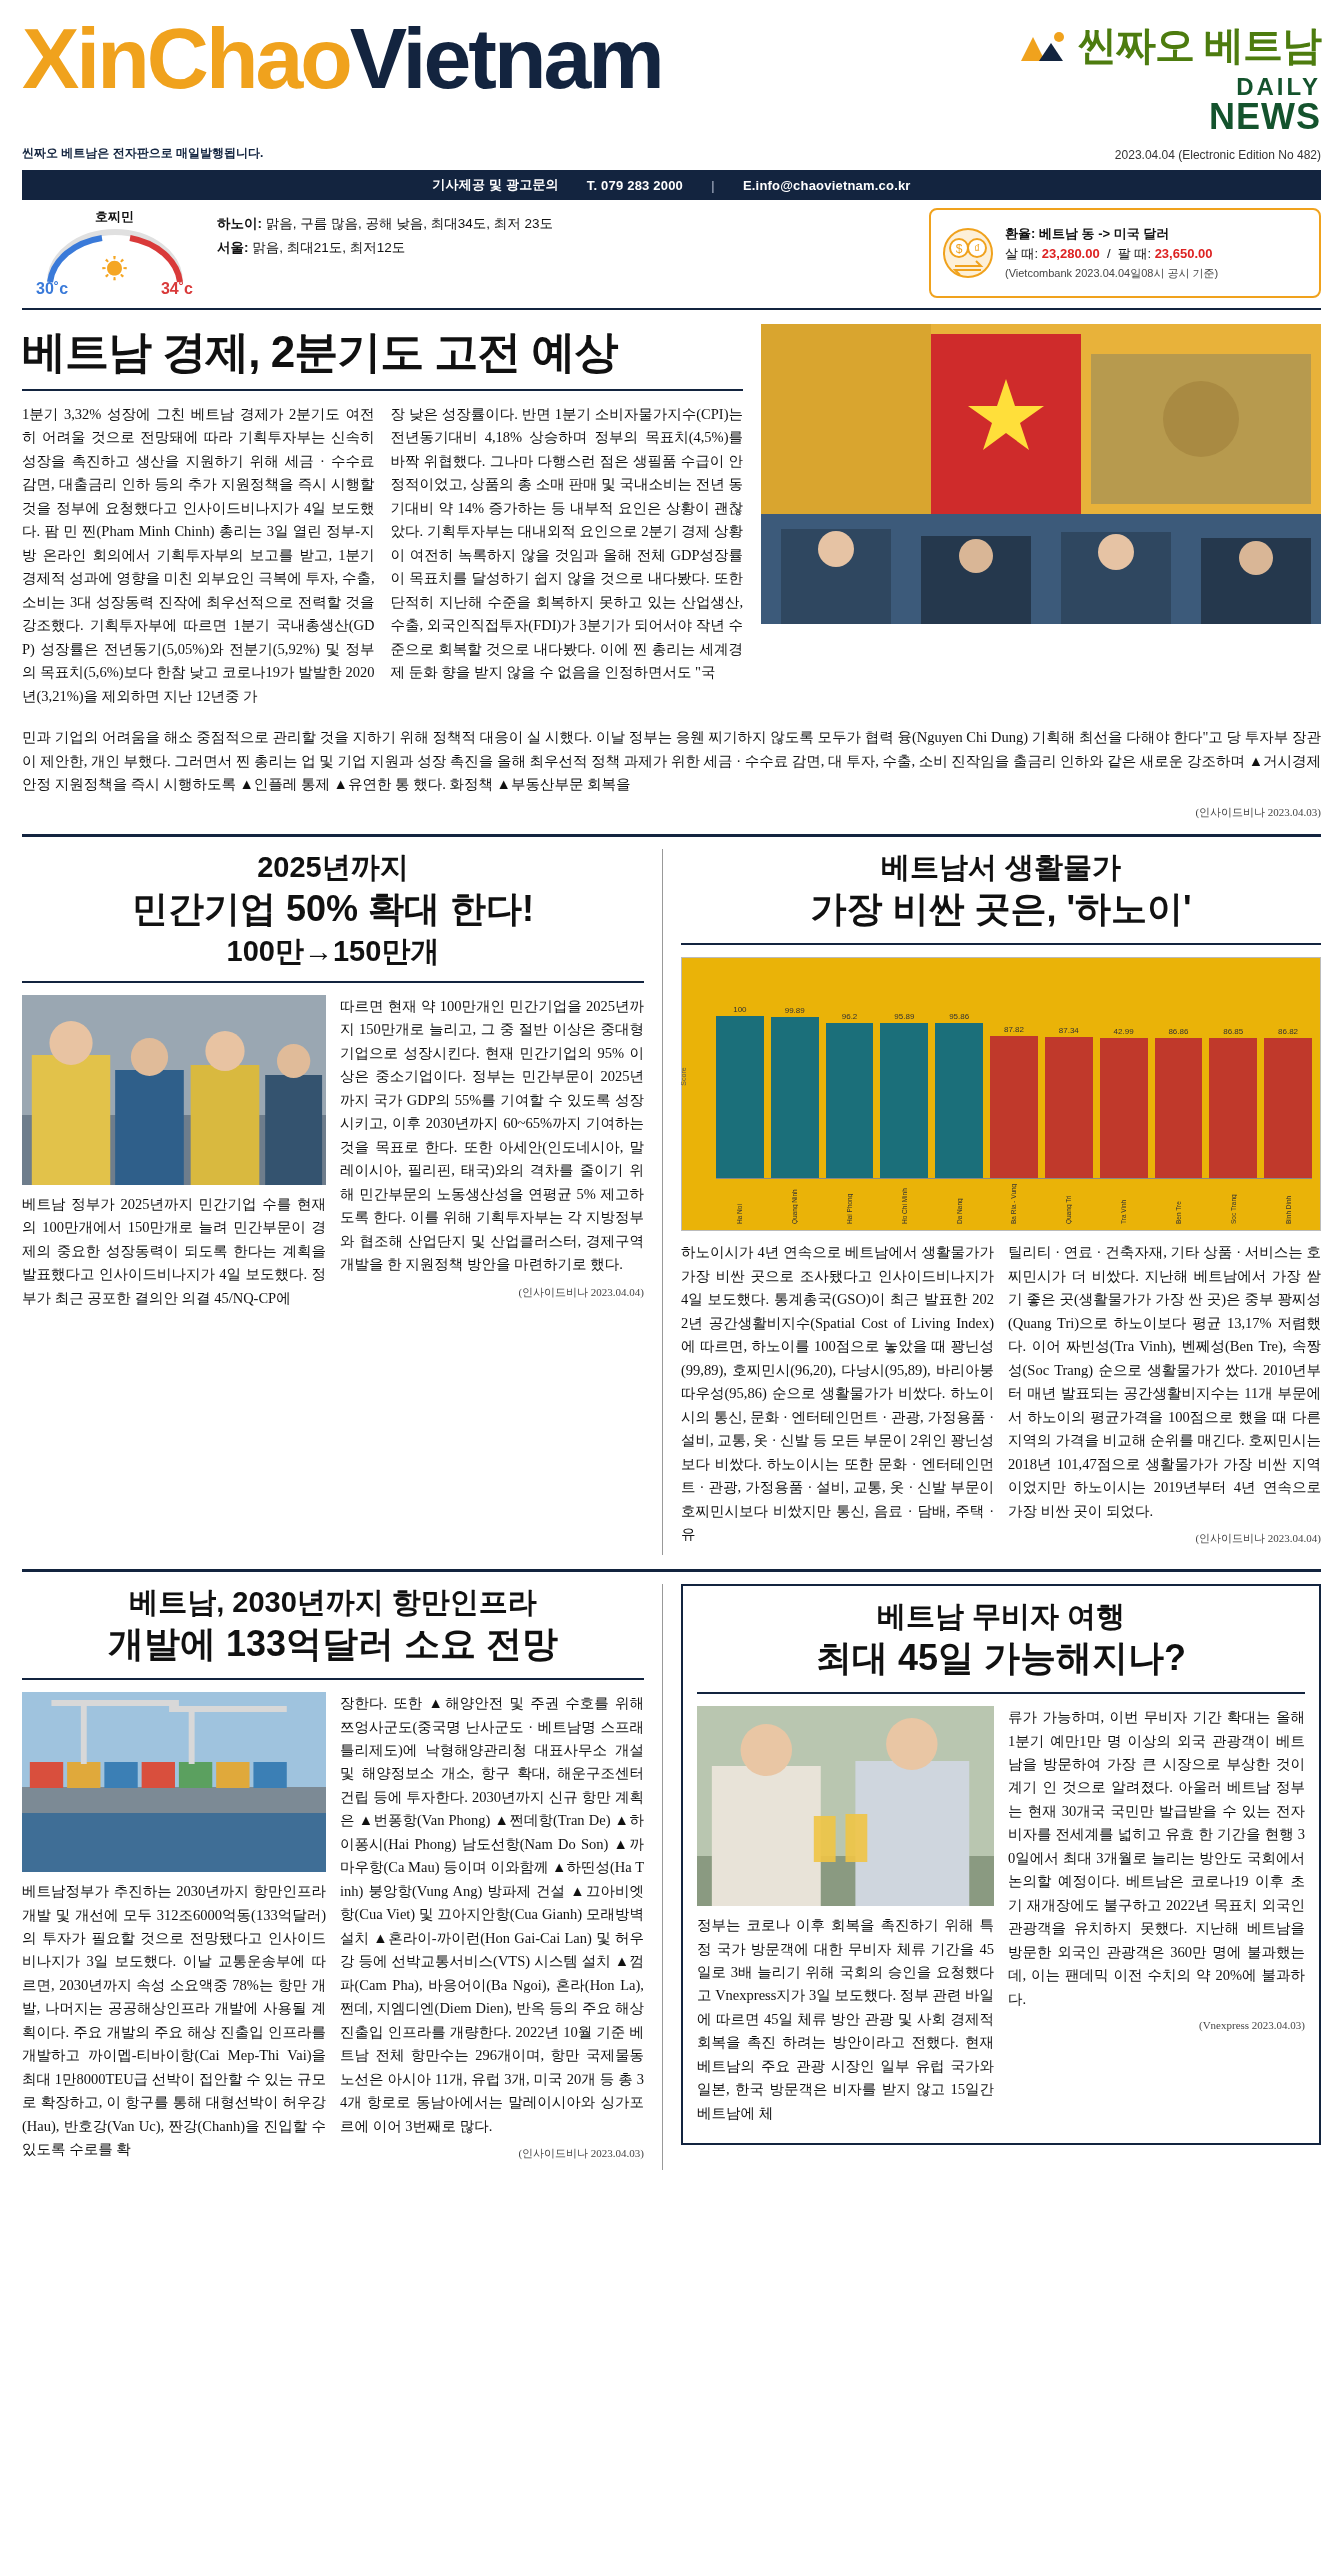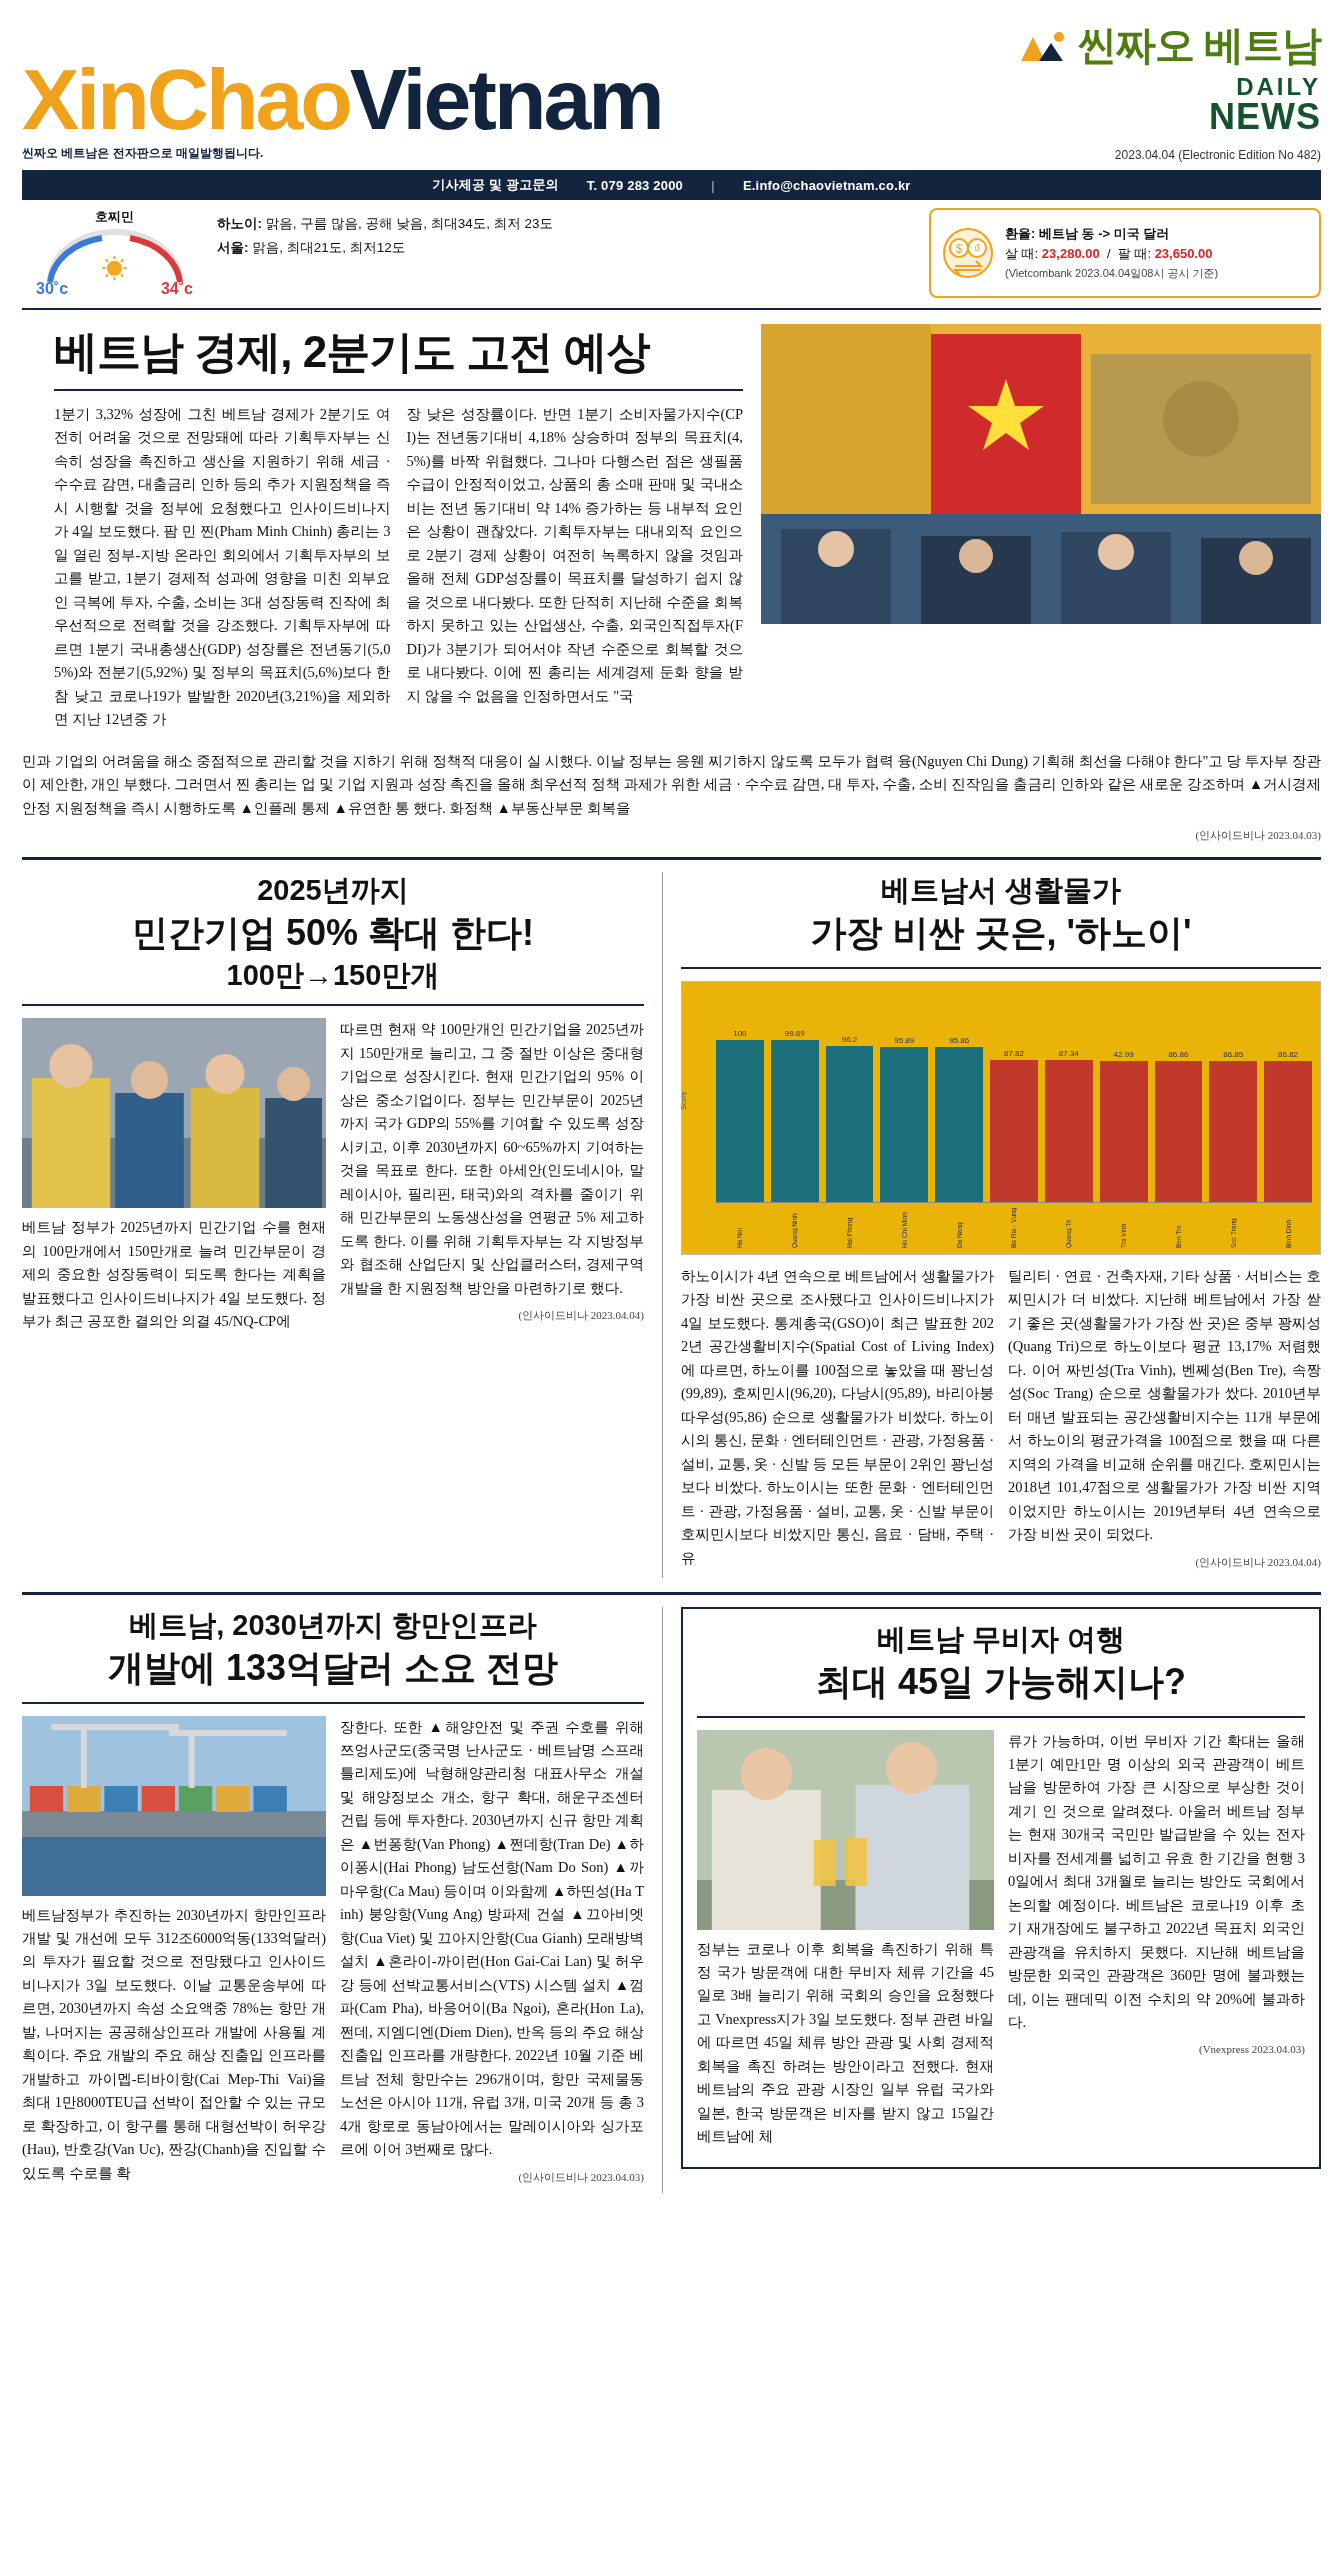--- a/index.html
+++ b/index.html
@@ -8,21 +8,21 @@
     width: 1343px;
     min-height: 2560px;
     background: #ffffff;
     font-family: "Liberation Serif", serif;
     color: #111;
   }
   .page { width:1343px; padding: 0 22px 18px 22px; }
 
   
   .masthead { position:relative; padding-top: 18px; }
-  .logo-row { display:flex; align-items:flex-end; justify-content:space-between; }
+  .logo-row { display:flex; justify-content:space-between; }
   .logo-main {
     font-family: "Liberation Sans", sans-serif;
     font-weight: bold;
     font-size: 86px;
     line-height: 0.95;
     letter-spacing: -3px;
     white-space: nowrap;
   }
   .logo-xin { color:#f0a21d; }
   .logo-viet { color:#13243f; }
@@ -80,21 +80,21 @@
     display:flex; align-items:center; gap:10px; padding:6px 10px;
   }
   .fx-icon { width:54px; height:54px; flex:0 0 54px; }
   .fx-body { font-family:"Liberation Sans", sans-serif; font-size:13px; line-height:1.55; }
   .fx-title b { color:#111; }
   .fx-rates .v { color:#d22; font-weight:bold; }
   .fx-src { font-size:11px; color:#444; }
 
   
   .lead { padding-top: 14px; }
-  .lead-top { display:flex; gap:18px;margin-left:32px; }
+  .lead-top { display:flex; gap:18px; }
   .lead-left { flex:1; }
   .headline {
     font-family:"Liberation Sans", sans-serif;
     font-weight:bold; font-size:44px; line-height:1.25; color:#111;
     letter-spacing:-1px;
   }
   .hr-thin { border:0; border-top:2px solid #13243f; margin:10px 0 12px 0; }
   .lead-photo {
     width: 560px; height: 300px; flex:0 0 560px; position:relative; overflow:hidden;
     background: linear-gradient(#d9e4ef, #b9c9da);

